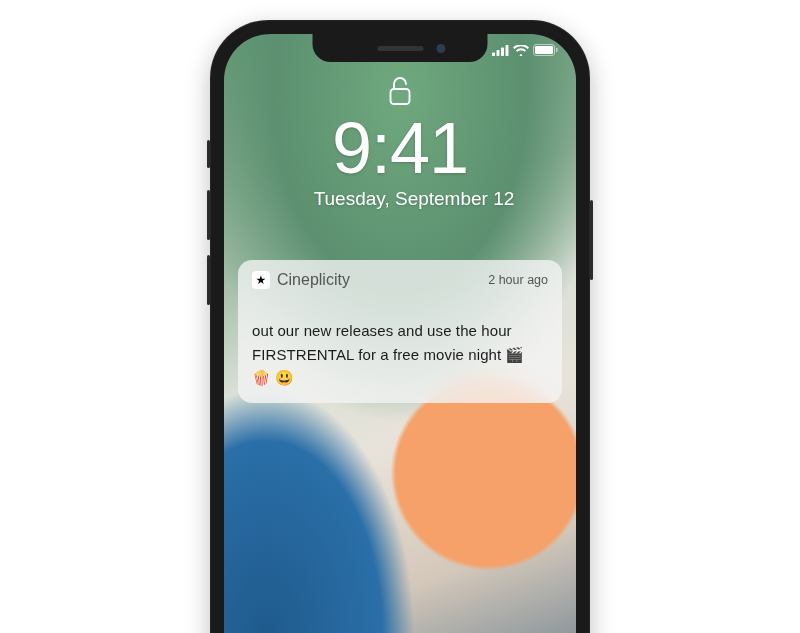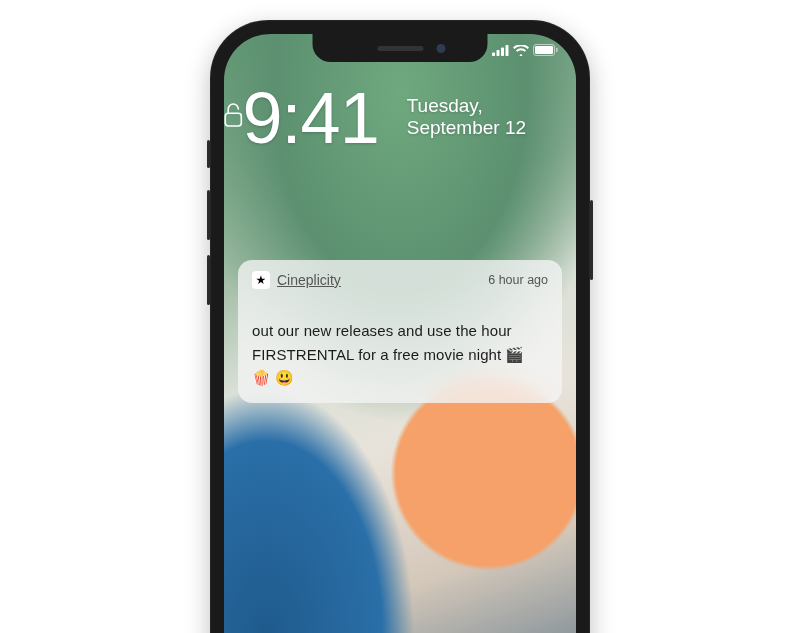--- a/index.html
+++ b/index.html
@@ -71,21 +71,21 @@
       top: 10px; right: 18px;
       display: flex; gap: 4px; align-items: center;
       z-index: 40;
     }
     .status-bar svg { display: block; }
 
     .lock-area {
       position: absolute;
       top: 42px; left: 0; right: 0;
       display: flex;
-      flex-direction: row;
+      flex-direction: column;
       align-items: center;
       color: #fff;
       text-shadow: 0 1px 3px rgba(0,0,0,.2);
       z-index: 10;
     }
     .lock-area .time {
       font-size: 72px;
       font-weight: 200;
       letter-spacing: -1px;
       margin-top: 6px;
@@ -119,24 +119,23 @@
       width: 18px; height: 18px;
       background: #fff;
       border-radius: 4px;
       display: flex;
       align-items: center;
       justify-content: center;
       font-size: 12px;
       color: #000;
     }
     .notif-app-name {
-      font-size: 14px;
+      font-size: 16px;
       color: #555;
       flex: 1;
-      text-decoration: underline;
     }
     .notif-time {
       font-size: 12.5px;
       color: #555;
     }
     .notif-body {
       font-size: 15px;
       line-height: 1.55;
       color: #1c1c1c;
       letter-spacing: .1px;
@@ -185,21 +184,21 @@
         <path d="M5 13 V8 a6 6 0 0 1 12 0" fill="none" stroke="#fff" stroke-width="1.9" stroke-linecap="round"></path>
       </svg>
       <div class="time">9:41</div>
       <div class="date">Tuesday, September 12</div>
     </div>
 
     <div class="notification">
       <div class="notif-header">
         <div class="notif-app-icon">★</div>
         <div class="notif-app-name">Cineplicity</div>
-        <div class="notif-time">6 hour ago</div>
+        <div class="notif-time">2 hour ago</div>
       </div>
       <div class="notif-body">
         <br>
         <span>out our new releases and use the hour</span><br>
         <span class="code">FIRSTRENTAL for a free movie night 🎬</span><br>
         <span>🍿 😃</span>
       </div>
     </div>
 
   </div>

